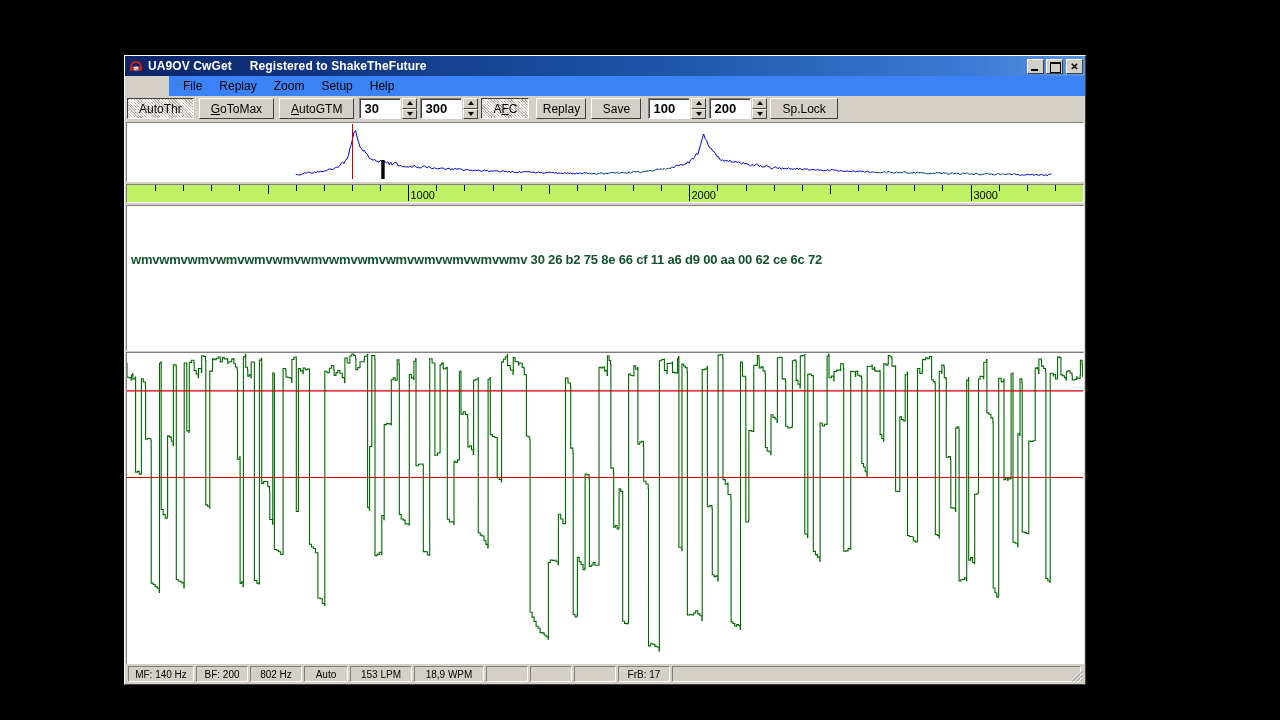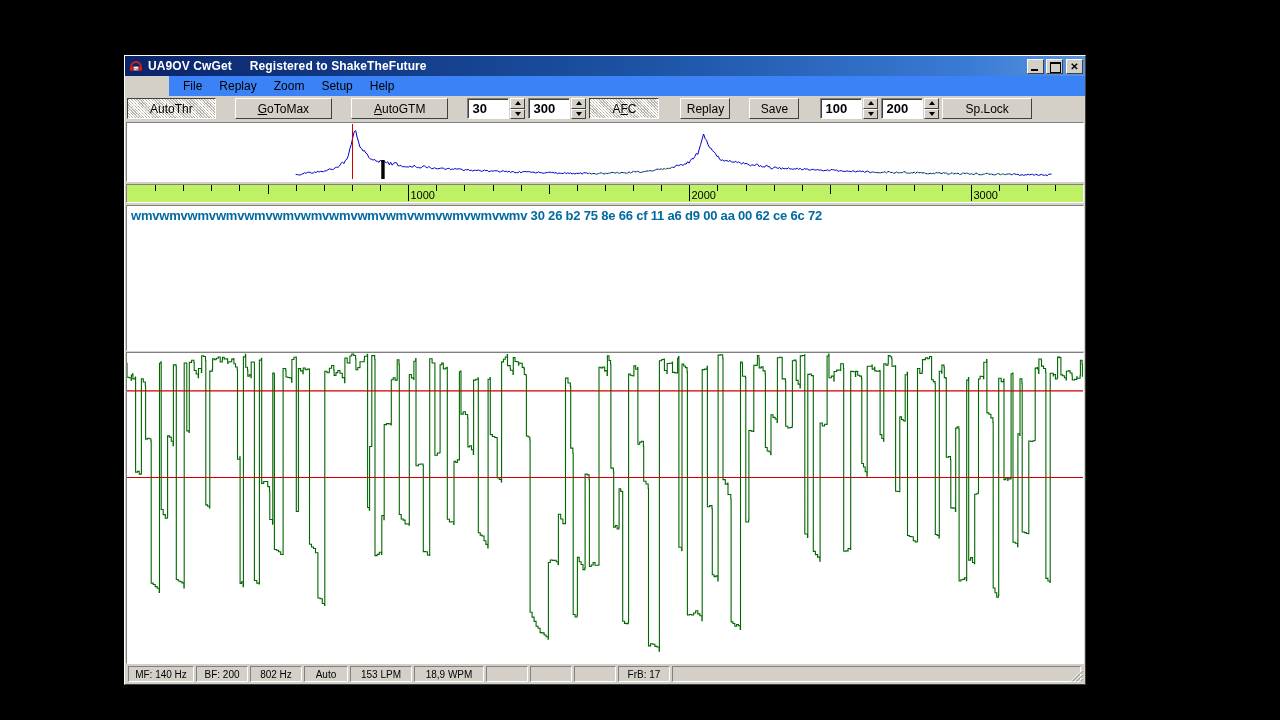--- a/index.html
+++ b/index.html
@@ -103,23 +103,23 @@
     border-bottom: 1px solid #d4d0c8;
   }
   .tb-btn {
     height: 21px;
     background: #d4d0c8;
     border: 1px solid;
     border-color: #ffffff #404040 #404040 #ffffff;
     font-size: 12px;
     color: #000;
     display: flex; align-items: center; justify-content: center;
-    padding: 0 22px;
+    padding: 0 11px;
     white-space: nowrap;
-    margin-right: 16px;
+    margin-right: 2px;
     flex: none;
   }
   .tb-btn .uline { text-decoration: underline; }
   .tb-btn.pressed {
     border-color: #404040 #ffffff #ffffff #404040;
     background-image:
       repeating-linear-gradient(45deg, #ffffff 0 1px, transparent 1px 2px),
       repeating-linear-gradient(-45deg, #b0aca4 0 1px, transparent 1px 2px);
     background-color: #d4d0c8;
   }
@@ -188,24 +188,25 @@
     background: #ffffff;
     border: 1px solid;
     border-color: #808080 #ffffff #ffffff #808080;
     overflow: hidden;
     padding: 2px 0 0 4px;
   }
   #decoded-text {
     font-family: "Liberation Sans", sans-serif;
     font-size: 13px;
     font-weight: bold;
-    color: #0369a1;
+    color: #14532d;
     white-space: pre;
     line-height: 15px;
     letter-spacing: -0.2px;
+    margin-top: 44px;
   }
 
   
   #waveform-panel {
     margin: 1px 1px 0 1px;
     flex: 1;
     background: #ffffff;
     border: 1px solid;
     border-color: #808080 #ffffff #ffffff #808080;
     position: relative;

